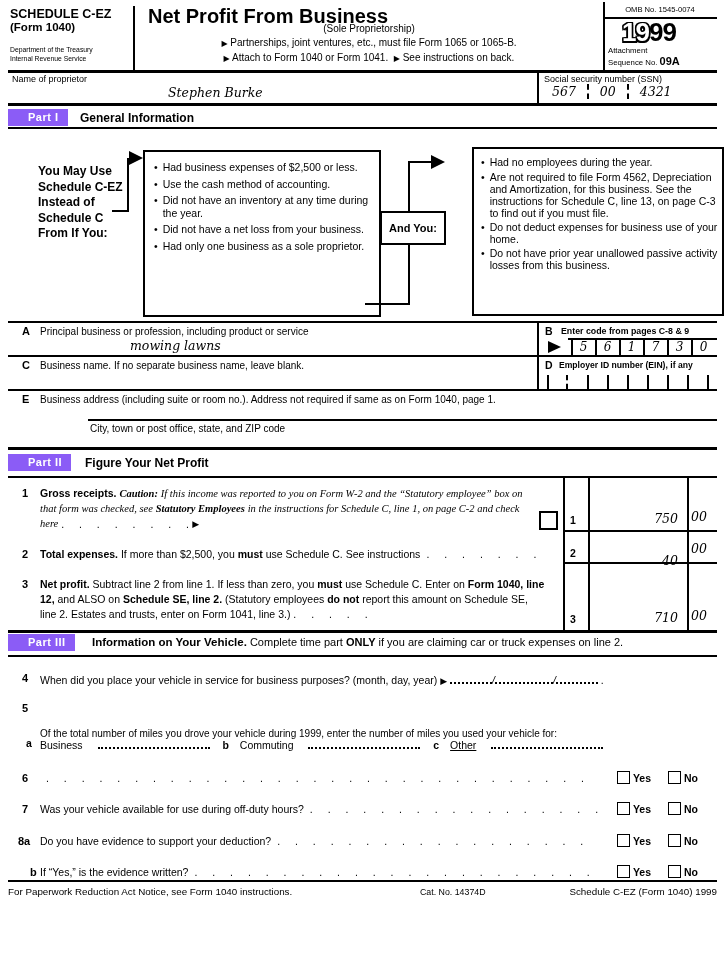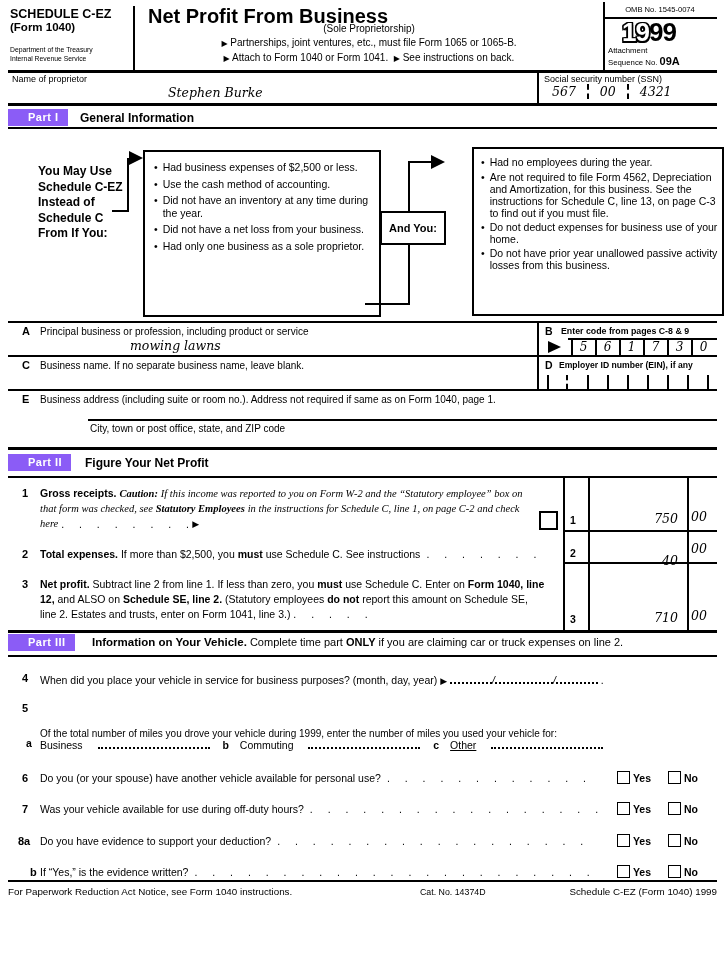--- a/index.html
+++ b/index.html
@@ -282,21 +282,20 @@
     <span class="b">b</span>
     <span style="margin-left:8px;">Commuting</span>
     <span class="blank" style="width:112px;margin:0 10px 0 12px;"></span>
     <span class="b">c</span>
     <span style="margin-left:8px;text-decoration:underline;">Other</span>
     <span class="blank" style="width:112px;margin-left:12px;"></span>
   </div>
 
   <div class="abs b" style="left:22px;top:772px;font-size:11px;">6</div>
   <div class="abs q" style="left:40px;top:772px;width:565px;">
-    <span style="white-space:nowrap;">Do you (or your spouse) have another vehicle available for personal use?</span>
     <span class="leader">. . . . . . . . . . . . . . . . . . . . . . . . . . . . . . . . . . . . . . . . . . . . . . . . . .</span>
   </div>
   <div class="abs" style="left:617px;top:771px;font-size:10.5px;"><span class="cbs"></span> <span class="b">Yes</span></div>
   <div class="abs" style="left:668px;top:771px;font-size:10.5px;"><span class="cbs"></span> <span class="b">No</span></div>
 
   <div class="abs b" style="left:22px;top:803px;font-size:11px;">7</div>
   <div class="abs q" style="left:40px;top:803px;width:565px;">
     <span style="white-space:nowrap;">Was your vehicle available for use during off-duty hours?</span>
     <span class="leader">. . . . . . . . . . . . . . . . . . . . . . . . . . . . . . . . . . . . . . . . . . . . . . . . . .</span>
   </div>

